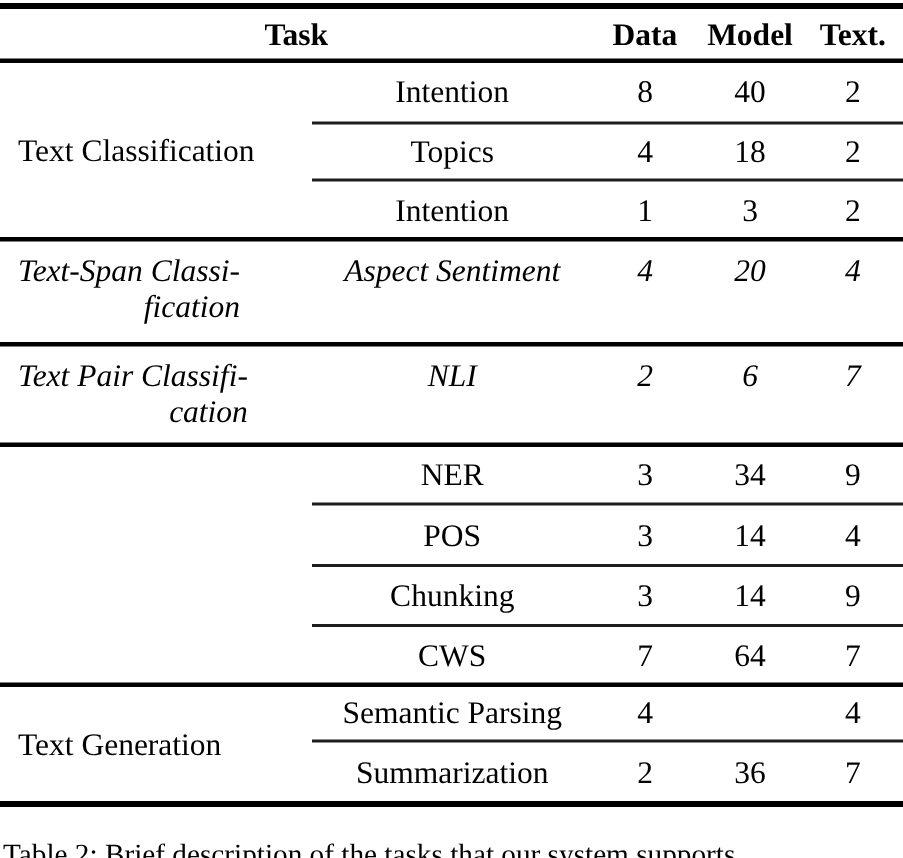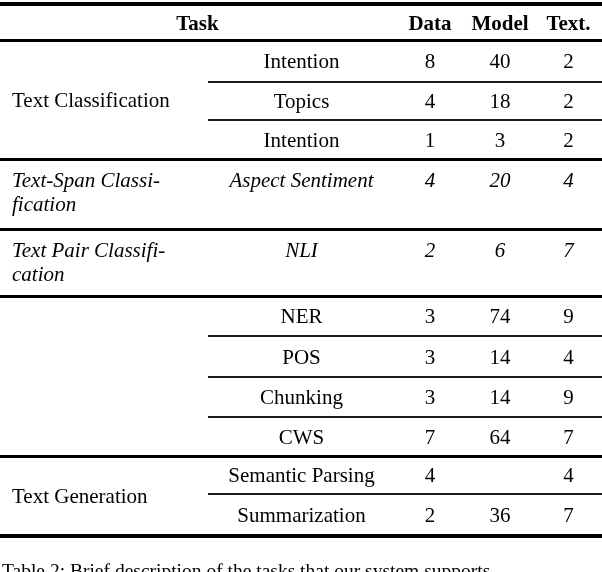--- a/index.html
+++ b/index.html
@@ -30,21 +30,21 @@
   .cell {
     display: flex;
     align-items: center;
     justify-content: center;
     font-size: 21px;
     line-height: 24px;
   }
   .hdr { font-weight: bold; }
   .group-label {
     justify-content: flex-start;
-    text-align: left;
+    text-align: right;
     padding-left: 12px;
     padding-right: 4px;
   }
   .top-align {
     align-items: flex-start;
     padding-top: 9px;
     font-style: italic;
   }
 
   
@@ -147,21 +147,21 @@
     <div class="cell c-model top-align" style="grid-row:5">20</div>
     <div class="cell c-attr top-align" style="grid-row:5">4</div>
 
     <div class="cell c-sub top-align" style="grid-row:6">NLI</div>
     <div class="cell c-data top-align" style="grid-row:6">2</div>
     <div class="cell c-model top-align" style="grid-row:6">6</div>
     <div class="cell c-attr top-align" style="grid-row:6">7</div>
 
     <div class="cell c-sub" style="grid-row:7">NER</div>
     <div class="cell c-data" style="grid-row:7">3</div>
-    <div class="cell c-model" style="grid-row:7">74</div>
+    <div class="cell c-model" style="grid-row:7">34</div>
     <div class="cell c-attr" style="grid-row:7">9</div>
 
     <div class="cell c-sub" style="grid-row:8">POS</div>
     <div class="cell c-data" style="grid-row:8">3</div>
     <div class="cell c-model" style="grid-row:8">14</div>
     <div class="cell c-attr" style="grid-row:8">4</div>
 
     <div class="cell c-sub" style="grid-row:9">Chunking</div>
     <div class="cell c-data" style="grid-row:9">3</div>
     <div class="cell c-model" style="grid-row:9">14</div>

